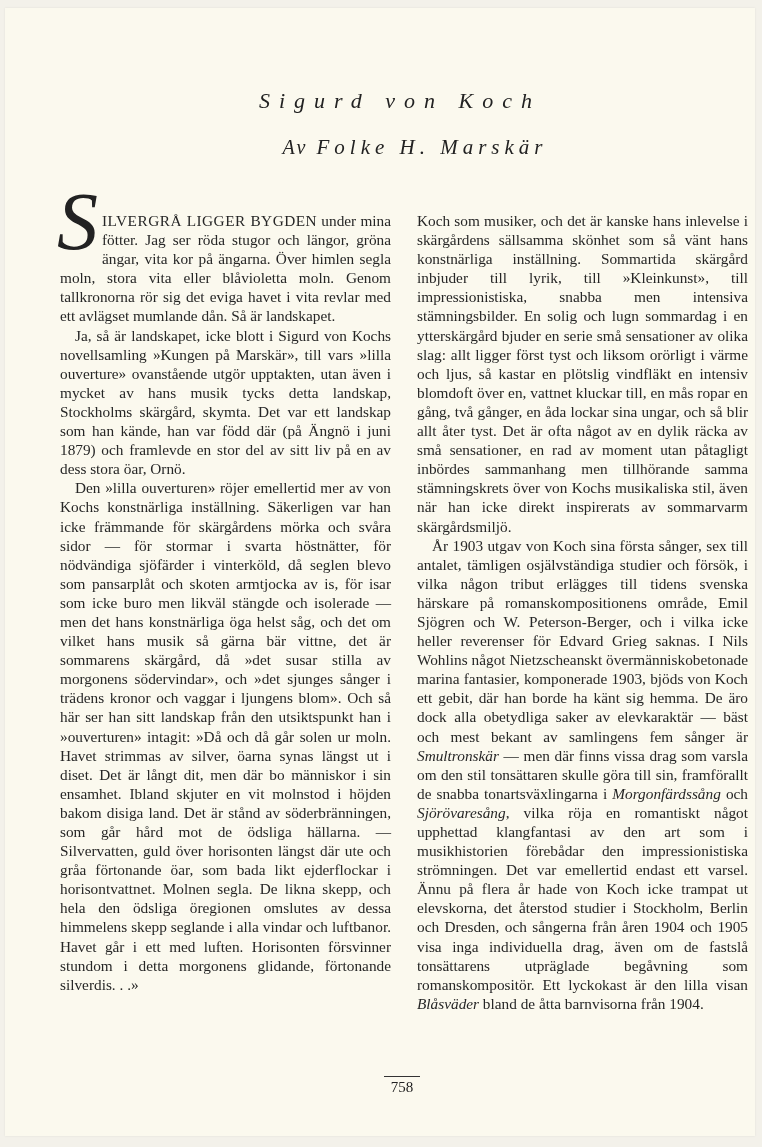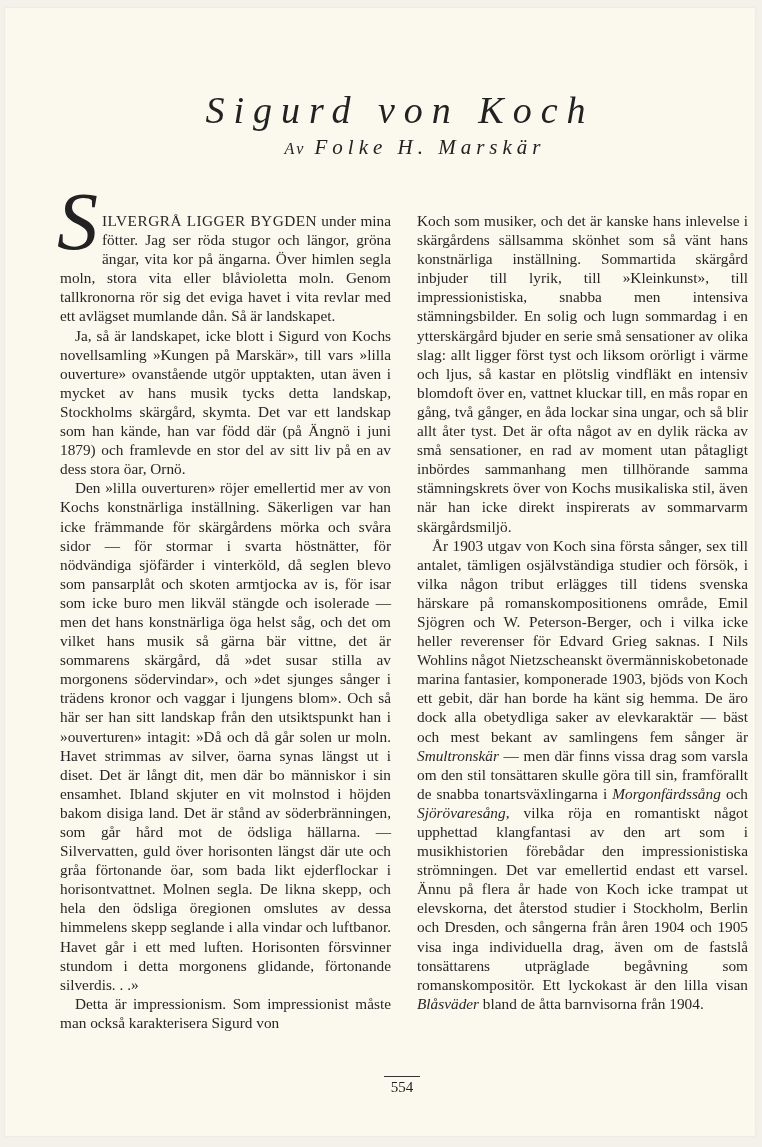--- a/index.html
+++ b/index.html
@@ -16,39 +16,39 @@
     width: 750px; height: 1128px;
     background: #fbf9ee;
     box-shadow: 0 0 2px rgba(0,0,0,0.08);
   }
   .title {
     position: absolute;
     left: 0; top: 80px; width: 100%;
     text-align: center;
     font-family: "Liberation Serif", serif;
     font-style: italic;
-    font-size: 38px;
+    font-size: 22px;
     letter-spacing: 9px;
     color: #222;
     padding-left: 40px;
     box-sizing: border-box;
   }
   .byline {
     position: absolute;
     left: 0; top: 127px; width: 100%;
     text-align: center;
     font-family: "Liberation Serif", serif;
     font-style: italic;
     font-size: 21px;
     letter-spacing: 5px;
     color: #222;
     padding-left: 70px;
     box-sizing: border-box;
   }
-  .byline .av { font-size: 16px; letter-spacing: 3px; margin-right: 8px; }
+  .byline .av { font-size: 20px; letter-spacing: 3px; margin-right: 8px; }
   .col {
     position: absolute;
     top: 203px;
     width: 331px;
     font-family: "Liberation Serif", serif;
     font-size: 15.3px;
     line-height: 19.1px;
     color: #262626;
     text-align: justify;
     hyphens: none;
@@ -91,23 +91,22 @@
 <div class="page">
 
   <div class="title">Sigurd von Koch</div>
 
   <div class="byline"><span class="av">Av</span><span>Folke H. Marskär</span></div>
 
   <div class="col col-left">
     <p class="noindent"><span class="dropcap">S</span><span class="first-line-gap"></span><span class="smallcaps-lead">ILVERGRÅ LIGGER BYGDEN</span><span> under mina fötter. Jag ser röda stugor och längor, gröna ängar, vita kor på ängarna. Över himlen segla moln, stora vita eller blåvioletta moln. Genom tallkronorna rör sig det eviga havet i vita revlar med ett avlägset mumlande dån. Så är landskapet.</span></p>
     <p>Ja, så är landskapet, icke blott i Sigurd von Kochs novellsamling »Kungen på Marskär», till vars »lilla ouverture» ovanstående utgör upptakten, utan även i mycket av hans musik tycks detta landskap, Stockholms skärgård, skymta. Det var ett landskap som han kände, han var född där (på Ängnö i juni 1879) och framlevde en stor del av sitt liv på en av dess stora öar, Ornö.</p>
     <p>Den »lilla ouverturen» röjer emellertid mer av von Kochs konstnärliga inställning. Säkerligen var han icke främmande för skärgårdens mörka och svåra sidor — för stormar i svarta höstnätter, för nödvändiga sjöfärder i vinterköld, då seglen blevo som pansarplåt och skoten armtjocka av is, för isar som icke buro men likväl stängde och isolerade — men det hans konstnärliga öga helst såg, och det om vilket hans musik så gärna bär vittne, det är sommarens skärgård, då »det susar stilla av morgonens södervindar», och »det sjunges sånger i trädens kronor och vaggar i ljungens blom». Och så här ser han sitt landskap från den utsiktspunkt han i »ouverturen» intagit: »Då och då går solen ur moln. Havet strimmas av silver, öarna synas längst ut i diset. Det är långt dit, men där bo människor i sin ensamhet. Ibland skjuter en vit molnstod i höjden bakom disiga land. Det är stånd av söderbränningen, som går hård mot de ödsliga hällarna. — Silvervatten, guld över horisonten längst där ute och gråa förtonande öar, som bada likt ejderflockar i horisontvattnet. Molnen segla. De likna skepp, och hela den ödsliga öregionen omslutes av dessa himmelens skepp seglande i alla vindar och luftbanor. Havet går i ett med luften. Horisonten försvinner stundom i detta morgonens glidande, förtonande silverdis. . .»</p>
-    <p>Detta är impressionism. Som impressionist måste man också karakterisera Sigurd von</p>
   </div>
 
   <div class="col col-right">
     <p class="noindent">Koch som musiker, och det är kanske hans inlevelse i skärgårdens sällsamma skönhet som så vänt hans konstnärliga inställning. Sommartida skärgård inbjuder till lyrik, till »Kleinkunst», till impressionistiska, snabba men intensiva stämningsbilder. En solig och lugn sommardag i en ytterskärgård bjuder en serie små sensationer av olika slag: allt ligger först tyst och liksom orörligt i värme och ljus, så kastar en plötslig vindfläkt en intensiv blomdoft över en, vattnet kluckar till, en mås ropar en gång, två gånger, en åda lockar sina ungar, och så blir allt åter tyst. Det är ofta något av en dylik räcka av små sensationer, en rad av moment utan påtagligt inbördes sammanhang men tillhörande samma stämningskrets över von Kochs musikaliska stil, även när han icke direkt inspirerats av sommarvarm skärgårdsmiljö.</p>
     <p><span>År 1903 utgav von Koch sina första sånger, sex till antalet, tämligen osjälvständiga studier och försök, i vilka någon tribut erlägges till tidens svenska härskare på romanskompositionens område, Emil Sjögren och W. Peterson-Berger, och i vilka icke heller reverenser för Edvard Grieg saknas. I Nils Wohlins något Nietzscheanskt övermänniskobetonade marina fantasier, komponerade 1903, bjöds von Koch ett gebit, där han borde ha känt sig hemma. De äro dock alla obetydliga saker av elevkaraktär — bäst och mest bekant av samlingens fem sånger är </span><span class="title-ref">Smultronskär</span><span> — men där finns vissa drag som varsla om den stil tonsättaren skulle göra till sin, framförallt de snabba tonartsväxlingarna i </span><span class="title-ref">Morgonfärdssång</span><span> och </span><span class="title-ref">Sjörövaresång</span><span>, vilka röja en romantiskt något upphettad klangfantasi av den art som i musikhistorien förebådar den impressionistiska strömningen. Det var emellertid endast ett varsel. Ännu på flera år hade von Koch icke trampat ut elevskorna, det återstod studier i Stockholm, Berlin och Dresden, och sångerna från åren 1904 och 1905 visa inga individuella drag, även om de fastslå tonsättarens utpräglade begåvning som romanskompositör. Ett lyckokast är den lilla visan </span><span class="title-ref">Blåsväder</span><span> bland de åtta barnvisorna från 1904.</span></p>
   </div>
 
   <div class="folio-rule"></div>
-  <div class="folio">554</div>
+  <div class="folio">758</div>
 </div>
 
 </body></html>

